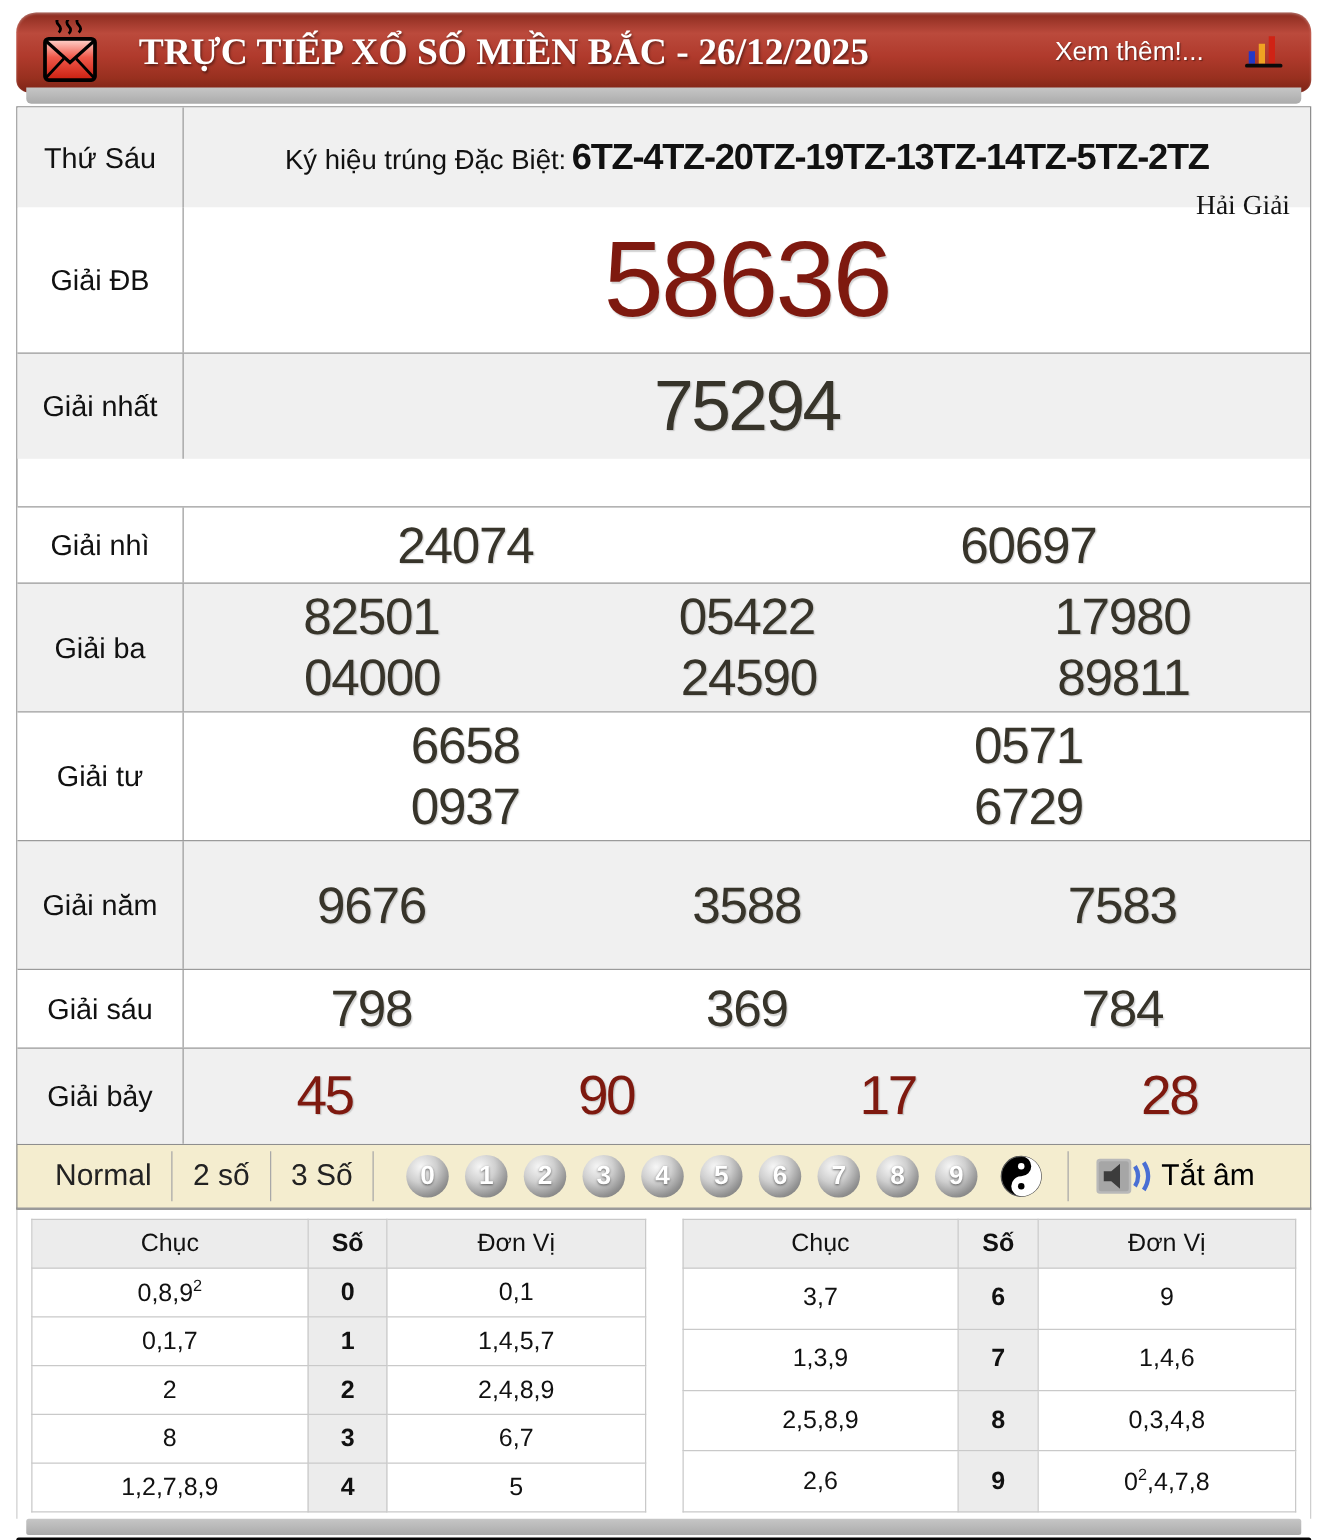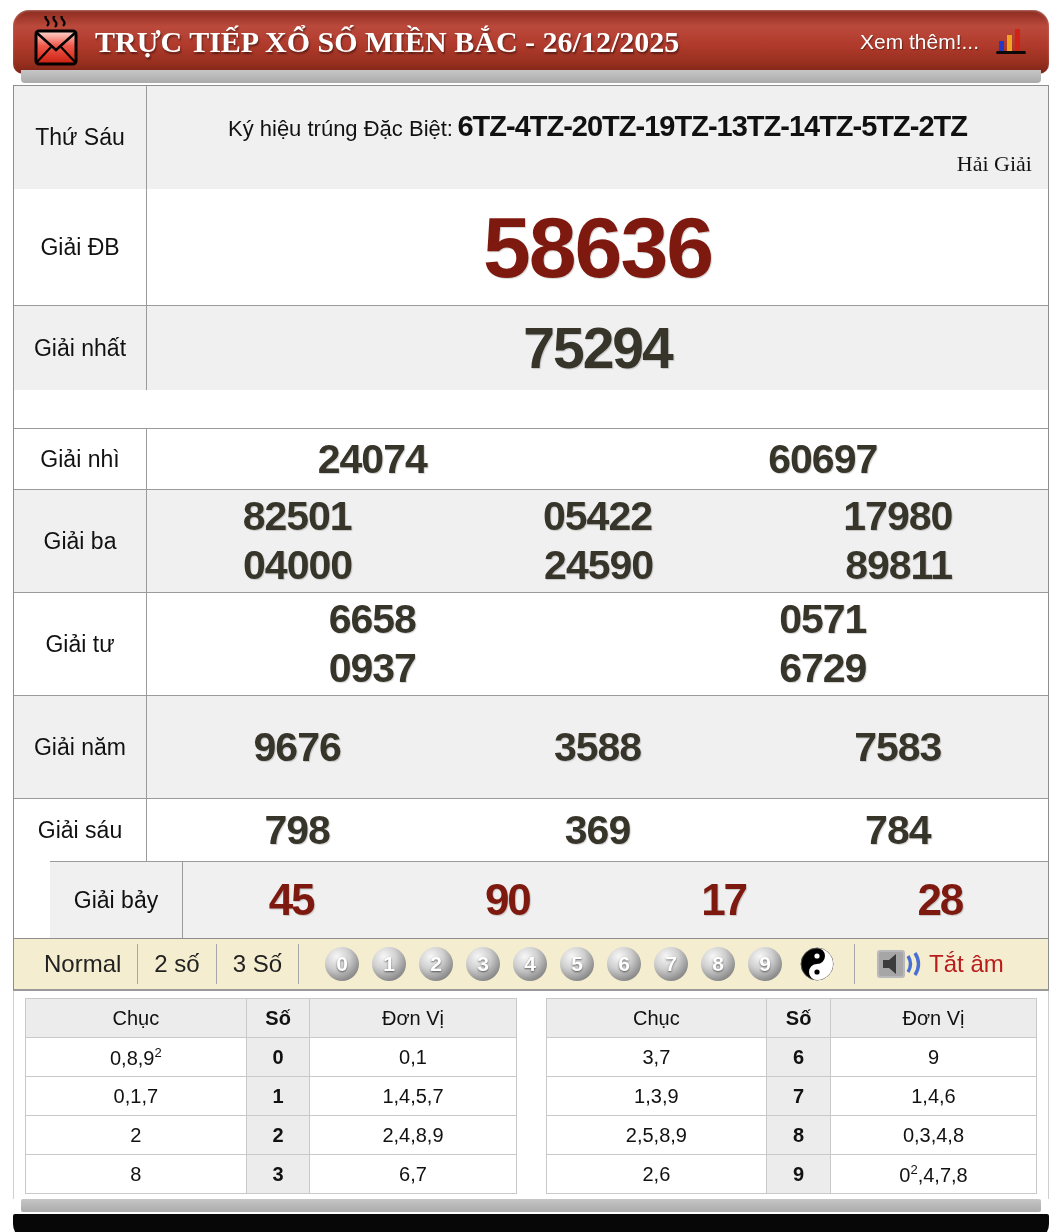--- a/index.html
+++ b/index.html
@@ -2,70 +2,70 @@
 <html><head>
 <meta charset="utf-8">
 <style>
   html,body{margin:0;padding:0;background:#fff;}
   body{width:1062px;height:1232px;font-family:"Liberation Sans",sans-serif;overflow:hidden;}
   .page{padding-top:10px;}
 
   
   .banner{height:64px;margin:0 13px;border-radius:16px 16px 10px 10px;
     background:linear-gradient(180deg,#8a2a1e 0%,#bb4a3c 26%,#b03a2c 55%,#98301f 82%,#7c2316 100%);
-    display:flex;align-items:center;padding:0 20px;box-sizing:border-box;gap:16px;
+    display:flex;align-items:center;padding:0 20px;box-sizing:border-box;gap:32px;
     box-shadow:inset 0 1px 2px rgba(255,255,255,.35);}
   .banner-title{color:#fff;font-family:"Liberation Serif",serif;font-weight:bold;font-size:30px;
     text-shadow:1px 2px 2px rgba(0,0,0,.45);white-space:nowrap;margin-right:auto;}
   .more-link{color:#fff;font-size:21px;text-shadow:1px 1px 1px rgba(0,0,0,.4);cursor:pointer;}
   .gray-strip{height:13px;background:linear-gradient(180deg,#c6c6c6,#ababab);margin:0 21px;}
   .gray-strip.top{margin-top:-4px;border-radius:0 0 4px 4px;}
   .gray-strip.bottom{border-radius:2px;}
 
   
   .main-table{margin:2px 13px 0;border:1px solid #8e8e8e;background:#fff;}
   .prow{display:flex;border-top:1px solid #9b9b9b;align-items:stretch;}
   .prow:first-child{border-top:none;}
   .prow.gray{background:#f0f0f0;}
   .prow.white{background:#ffffff;}
   .pl{width:132px;flex:0 0 132px;border-right:1px solid #9b9b9b;display:flex;align-items:center;
     justify-content:center;font-size:23px;color:#111;}
   .pn{flex:1;display:flex;flex-direction:column;justify-content:center;gap:2px;}
   .line{display:flex;justify-content:space-around;align-items:center;}
-  .num{font-weight:bold;color:#37342a;letter-spacing:-1px;text-shadow:1px 1px 1px rgba(0,0,0,.18);}
-
-  .row-info{height:103px;}
+  .num{font-weight:normal;color:#37342a;letter-spacing:-1px;text-shadow:1px 1px 1px rgba(0,0,0,.18);}
+
+  .row-info{height:80px;}
   .row-db{height:116px;}  .row-db .num{font-size:86px;color:#7e190f;letter-spacing:-2px;}
   .row-nhat{height:84px;} .row-nhat .num{font-size:57px;letter-spacing:-2px;}
   .row-nhi{height:60px;margin-top:38px;}  .row-nhi .num{font-size:41px;}
   .row-ba{height:102px;}  .row-ba .num{font-size:41px;}
   .row-tu{height:102px;}  .row-tu .num{font-size:41px;}
   .row-nam{height:102px;} .row-nam .num{font-size:41px;}
   .row-sau{height:62px;}  .row-sau .num{font-size:41px;}
-  .row-bay{height:76px;margin-left:36px;}  .row-bay .num{font-size:44px;color:#7e190f;letter-spacing:-2px;}
+  .row-bay{height:76px;}  .row-bay .num{font-size:44px;color:#7e190f;letter-spacing:-2px;}
 
   .info-content{flex:1;display:flex;flex-direction:column;justify-content:flex-start;padding-top:24px;}
   .sign-line{text-align:center;color:#111;}
   .sign-label{font-size:22px;}
   .sign-code{font-size:29px;font-weight:bold;letter-spacing:-1px;}
   .province{align-self:flex-end;margin:8px 16px 0 0;font-family:"Liberation Serif",serif;font-size:22px;color:#111;}
 
   
   .toolbar{margin:0 13px;height:52px;background:#f4edcf;border-left:1px solid #8e8e8e;border-right:1px solid #8e8e8e;
     border-bottom:2px solid #9a9a9a;display:flex;align-items:center;padding:0 14px;box-sizing:border-box;}
   .tab{font-size:24px;color:#222;padding:0 16px;cursor:pointer;white-space:nowrap;}
   .vsep{width:1px;height:40px;background:#a8a8a8;}
   .balls{display:flex;align-items:center;gap:13px;margin:0 18px 0 26px;}
   .ball{width:34px;height:34px;border-radius:50%;flex:0 0 34px;
     background:radial-gradient(circle at 35% 28%,#f7f7f7,#cfcfcf 38%,#909090 72%,#6c6c6c 100%);
     color:#fff;font-weight:bold;font-size:21px;display:flex;align-items:center;justify-content:center;
     text-shadow:0 1px 2px rgba(0,0,0,.55);cursor:pointer;}
   .yin{width:34px;height:34px;flex:0 0 34px;cursor:pointer;}
   .mute{display:flex;align-items:center;gap:8px;margin-left:22px;cursor:pointer;}
-  .mute-label{color:#b91c1c;font-size:24px;}
+  .mute-label{color:#000000;font-size:24px;}
 
   
   .lower{margin:0 13px;background:#fff;border-left:1px solid #cfcfcf;border-right:1px solid #cfcfcf;
     padding:7px 11px 5px;display:flex;gap:29px;box-sizing:border-box;}
   table.stats{flex:1;border-collapse:collapse;font-size:20px;color:#111;}
   table.stats td,table.stats th{border:1px solid #c9c9c9;height:36px;text-align:center;font-weight:normal;}
   table.stats th.so,table.stats td.so{background:#ececec;font-weight:bold;}
   table.stats thead th{background:#ececec;}
   table.stats col.c1{width:45%;} table.stats col.c2{width:13%;} table.stats col.c3{width:42%;}
   table.stats sup{font-size:13px;}
@@ -280,20 +280,25 @@
           <tr>
             <td>2</td>
             <td class="so">2</td>
             <td>2,4,8,9</td>
           </tr>
           <tr>
             <td>8</td>
             <td class="so">3</td>
             <td>6,7</td>
           </tr>
+          <tr>
+            <td>1,2,7,8,9</td>
+            <td class="so">4</td>
+            <td>5</td>
+          </tr>
         </tbody>
       </table>
     <table class="stats" id="stats-right">
         <colgroup>
           <col class="c1">
           <col class="c2">
           <col class="c3">
         </colgroup>
         <thead>
           <tr>

